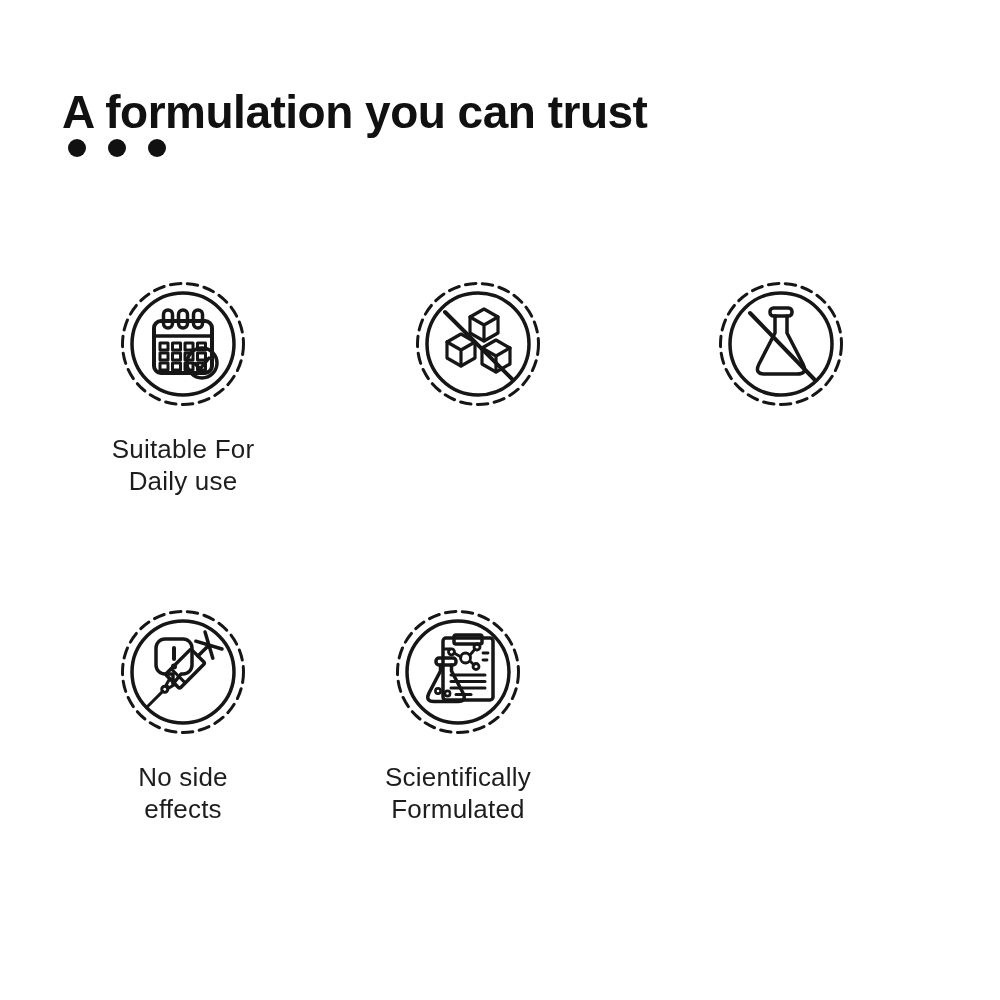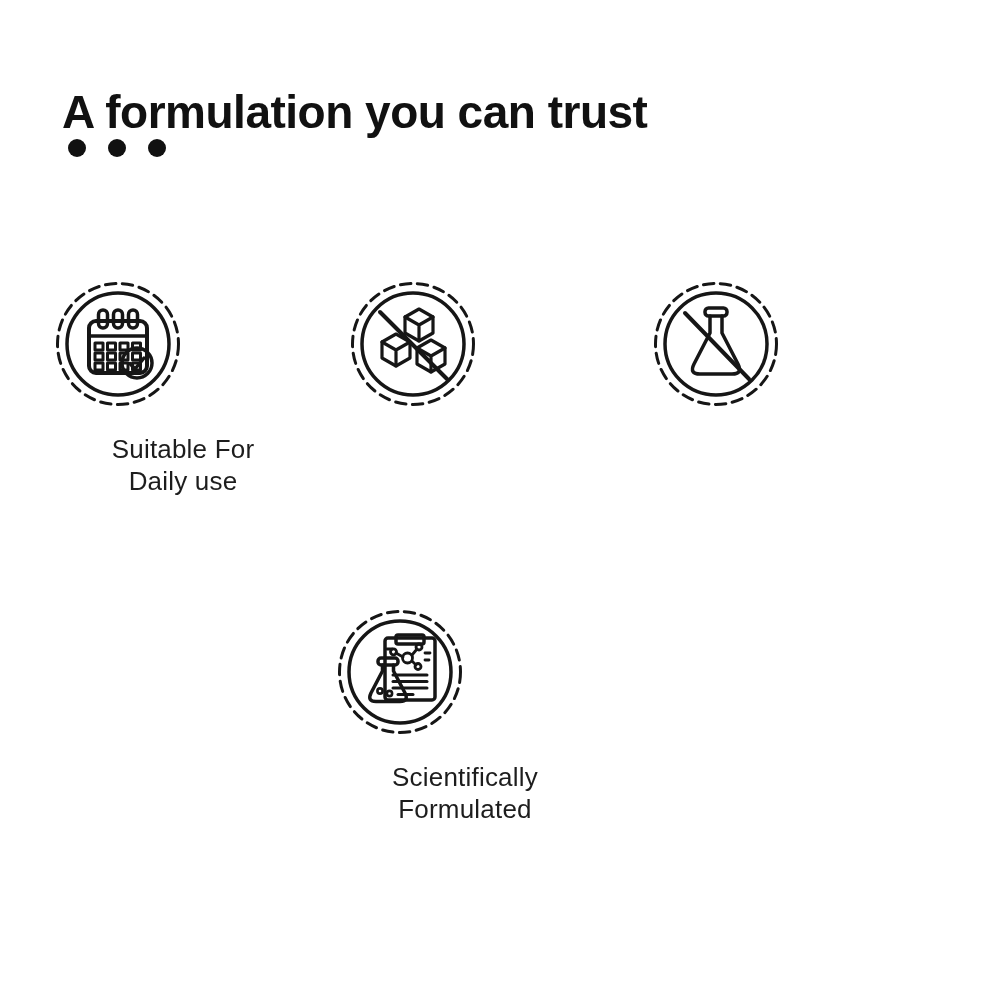--- a/index.html
+++ b/index.html
@@ -11,32 +11,32 @@
     position:absolute;left:62px;top:56px;width:900px;
     font-size:46px;font-weight:700;letter-spacing:-0.5px;color:#111111;
     line-height:1.1;
   }
   .dots{
     position:absolute;left:68px;top:139px;display:flex;gap:22px;
   }
   .dot{width:18px;height:18px;border-radius:50%;background:#111111;}
   .feature{
     position:absolute;width:260px;display:flex;flex-direction:column;
-    gap:24px;
+    align-items:center;gap:24px;
   }
   .feature svg{display:block;}
   .feature-label{
     font-size:26px;line-height:32px;color:#1d1d1d;text-align:center;
     white-space:pre-line;font-weight:400;letter-spacing:0.2px;
   }
   .pos-r1c1{left:53px;top:279px;}
   .pos-r1c2{left:348px;top:279px;}
   .pos-r1c3{left:651px;top:279px;}
   .pos-r2c1{left:53px;top:607px;}
-  .pos-r2c2{left:335px;top:607px;}
+  .pos-r2c2{left:328px;top:607px;}
   .ic{stroke:#161616;fill:none;stroke-linecap:round;stroke-linejoin:round;}
 </style>
 </head>
 <body>
 
 <div class="page">
 
   <h1 class="title">A formulation you can trust</h1>
 
   <div class="dots">
@@ -94,20 +94,40 @@
   <div class="feature pos-r1c3">
     <svg width="130" height="130" viewBox="0 0 130 130">
       <circle class="ic" cx="65" cy="65" r="60.5" stroke-width="3" stroke-dasharray="10.5 6.5"></circle>
       <circle class="ic" cx="65" cy="65" r="51" stroke-width="3.5"></circle>
       <rect class="ic" x="54" y="29" width="22" height="8" rx="3.5" stroke-width="3.5"></rect>
       <path class="ic" d="M59,37 V54 L43,85 Q38,95 49,95 H81 Q92,95 87,85 L71,54 V37" stroke-width="3.5"></path>
       <path class="ic" d="M34,34 L98,100" stroke-width="4"></path>
     </svg>
   </div>
 
+  <div class="feature pos-r2c1">
+    <svg width="130" height="130" viewBox="0 0 130 130">
+      <circle class="ic" cx="65" cy="65" r="60.5" stroke-width="3" stroke-dasharray="10.5 6.5"></circle>
+      <circle class="ic" cx="65" cy="65" r="51" stroke-width="3.5"></circle>
+      <path class="ic" d="M47,32 h18 a9,9 0 0 1 9,9 v17 a9,9 0 0 1 -9,9 h-2 l-8,10 v-10 h-8 a9,9 0 0 1 -9,-9 v-17 a9,9 0 0 1 9,-9 z" stroke-width="3.5" fill="#ffffff"></path>
+      <path class="ic" d="M56,41 V52" stroke-width="4"></path>
+      <circle cx="56" cy="59.5" r="3" fill="#161616" stroke="none"></circle>
+      <g transform="translate(63,66) rotate(45)">
+        <path class="ic" d="M-12,-46 L12,-33 M12,-46 L-12,-33" stroke-width="3.5"></path>
+        <path class="ic" d="M0,-39 V-24" stroke-width="3.5"></path>
+        <rect class="ic" x="-10" y="-24" width="20" height="36" rx="2" stroke-width="3.5" fill="#ffffff"></rect>
+        <path class="ic" d="M-10,4 H10" stroke-width="3"></path>
+        <path class="ic" d="M-4,12 L-2,19 H2 L4,12" stroke-width="3"></path>
+        <circle class="ic" cx="0" cy="23" r="3" stroke-width="3"></circle>
+        <path class="ic" d="M0,26 V48" stroke-width="3"></path>
+      </g>
+    </svg>
+    <div class="feature-label">No side
+effects</div>
+  </div>
 
   <div class="feature pos-r2c2">
     <svg width="130" height="130" viewBox="0 0 130 130">
       <circle class="ic" cx="65" cy="65" r="60.5" stroke-width="3" stroke-dasharray="10.5 6.5"></circle>
       <circle class="ic" cx="65" cy="65" r="51" stroke-width="3.5"></circle>
       <rect class="ic" x="50" y="31" width="50" height="62" rx="3" stroke-width="3.5"></rect>
       <rect class="ic" x="61" y="28" width="28" height="9" rx="2" stroke-width="3.5" fill="#ffffff"></rect>
       <g class="ic" stroke-width="2.8">
         <path d="M68,50 L61,46 M77,48 L82,42 M77,54 L81,58"></path>
         <circle cx="72.5" cy="51" r="5"></circle>

